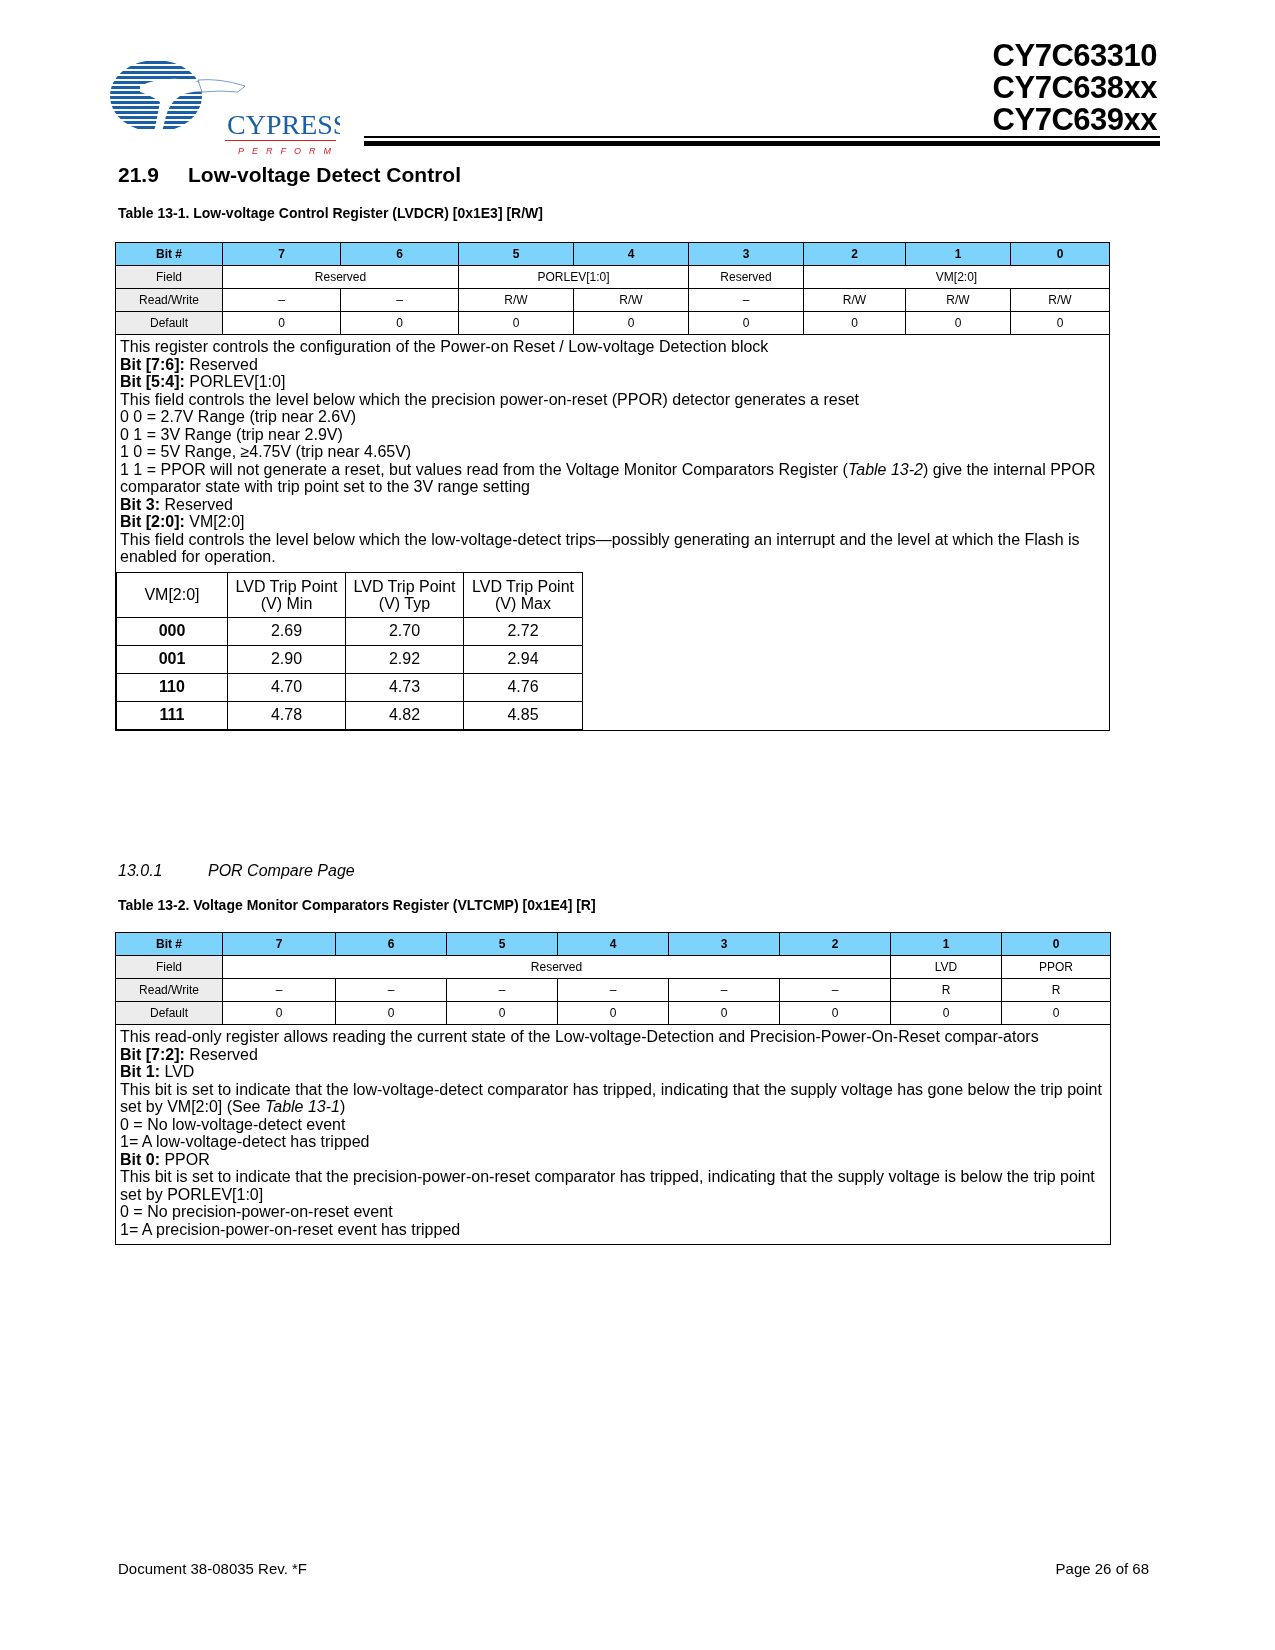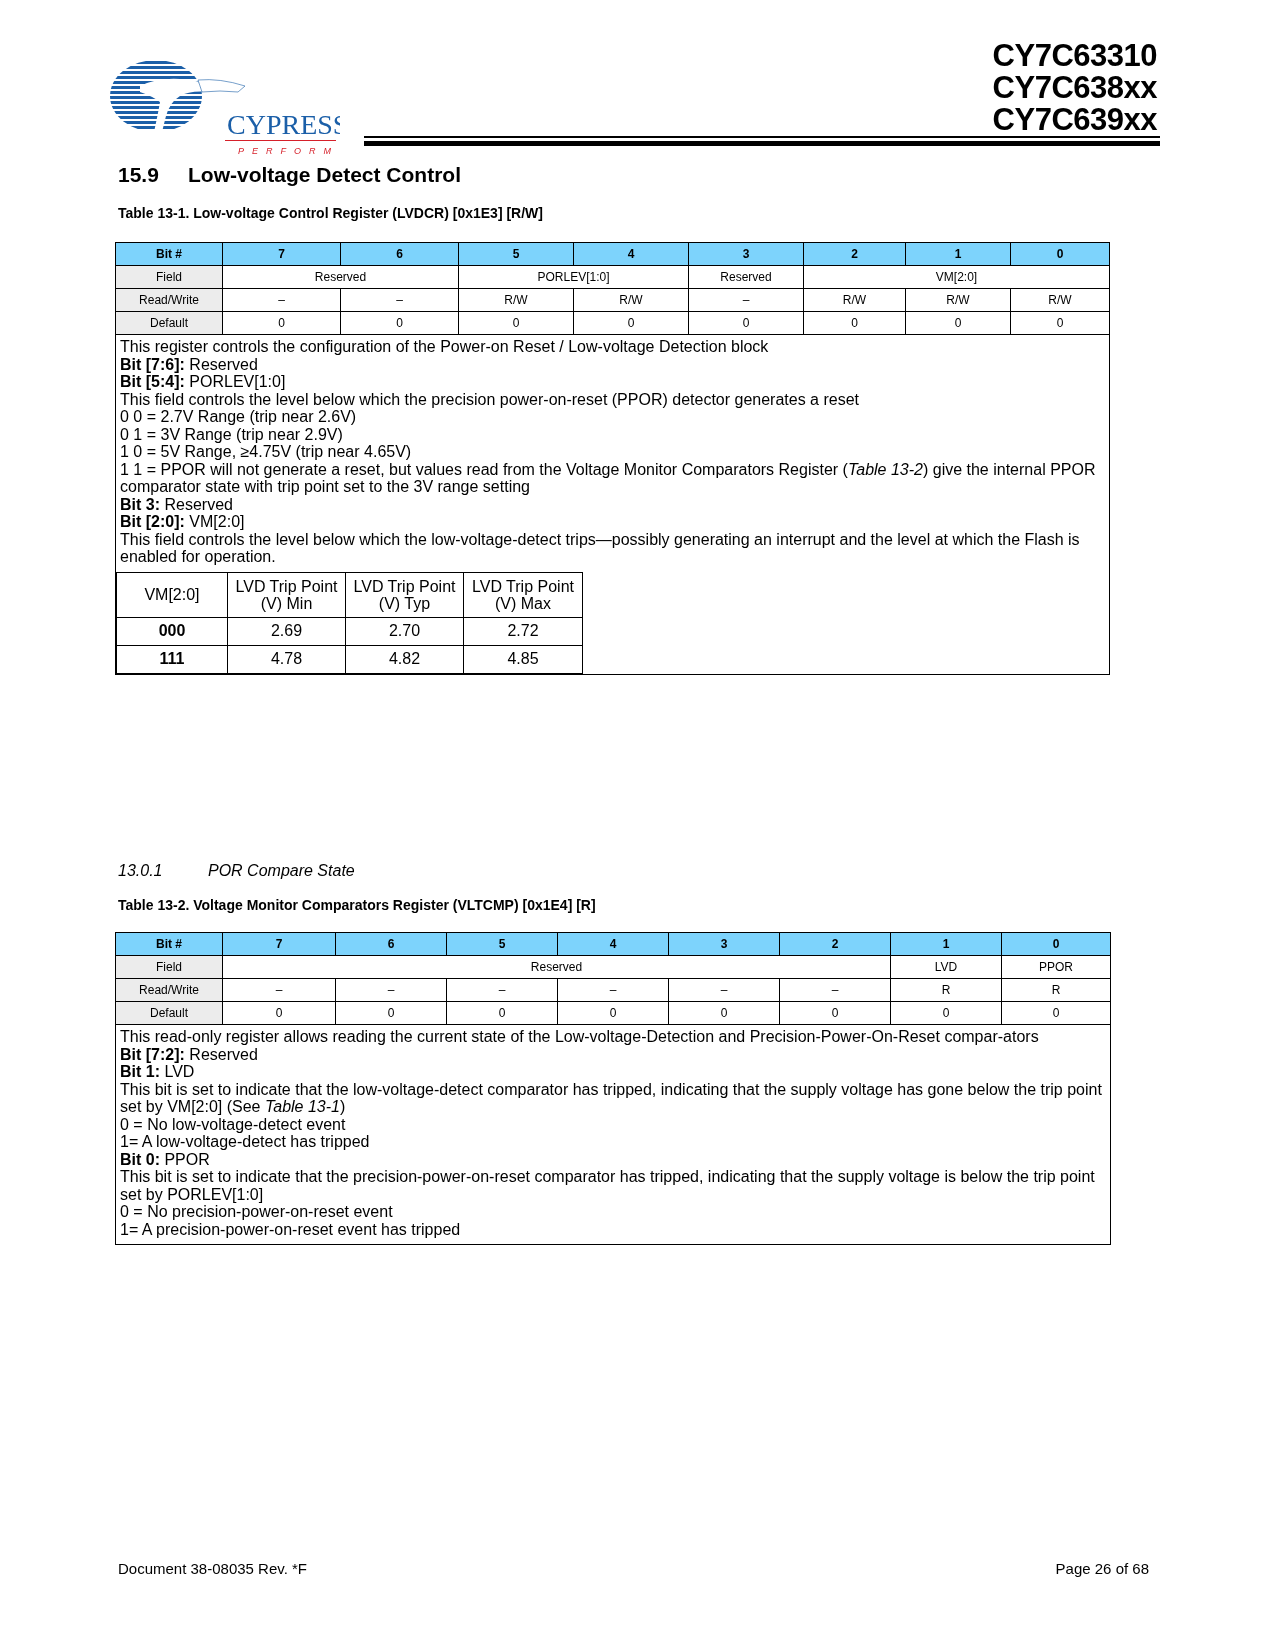--- a/index.html
+++ b/index.html
@@ -78,21 +78,21 @@
 
 <div class="abs part-nums">
   <div>CY7C63310</div>
   <div>CY7C638xx</div>
   <div>CY7C639xx</div>
 </div>
 <div class="abs hdr-rule-thin"></div>
 <div class="abs hdr-rule-thick"></div>
 
 <div class="abs section-title">
-  <span class="num">15.9</span><span>Low-voltage Detect Control</span>
+  <span class="num">21.9</span><span>Low-voltage Detect Control</span>
 </div>
 
 <div class="abs table-caption" style="top:205px;">Table 13-1.  Low-voltage Control Register (LVDCR) [0x1E3] [R/W]</div>
 
 <table class="reg" style="left:115px; top:242px; width:995px;">
   <colgroup>
     <col style="width:107px">
       <col style="width:118px">
       <col style="width:118px">
       <col style="width:115px">
@@ -170,34 +170,46 @@
           <td>LVD Trip Point (V) Typ</td>
           <td>LVD Trip Point (V) Max</td>
         </tr>
         <tr>
                 <td class="vmcode">000</td>
                 <td>2.69</td>
                 <td>2.70</td>
                 <td>2.72</td>
               </tr>
         <tr>
+                <td class="vmcode">001</td>
+                <td>2.90</td>
+                <td>2.92</td>
+                <td>2.94</td>
+              </tr>
+        <tr>
+                <td class="vmcode">110</td>
+                <td>4.70</td>
+                <td>4.73</td>
+                <td>4.76</td>
+              </tr>
+        <tr>
                 <td class="vmcode">111</td>
                 <td>4.78</td>
                 <td>4.82</td>
                 <td>4.85</td>
               </tr>
       </tbody>
           </table>
     </td>
   </tr>
 </tbody>
   </table>
 
 <div class="abs subsection">
-  <span class="num">13.0.1</span><span>POR Compare State</span>
+  <span class="num">13.0.1</span><span>POR Compare Page</span>
 </div>
 
 <div class="abs table-caption" style="top:897px;">Table 13-2.  Voltage Monitor Comparators Register (VLTCMP) [0x1E4] [R]</div>
 
 <table class="reg" style="left:115px; top:932px; width:995px;">
   <colgroup>
     <col style="width:107px">
       <col style="width:113px">
       <col style="width:111px">
       <col style="width:111px">

